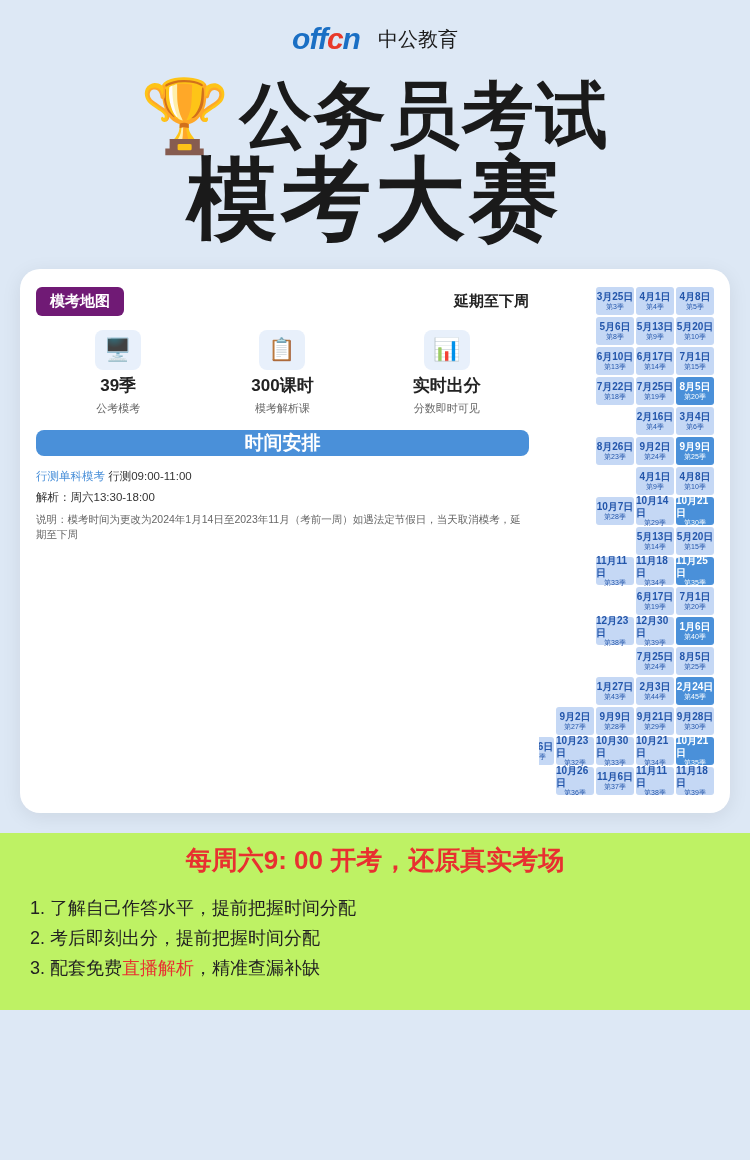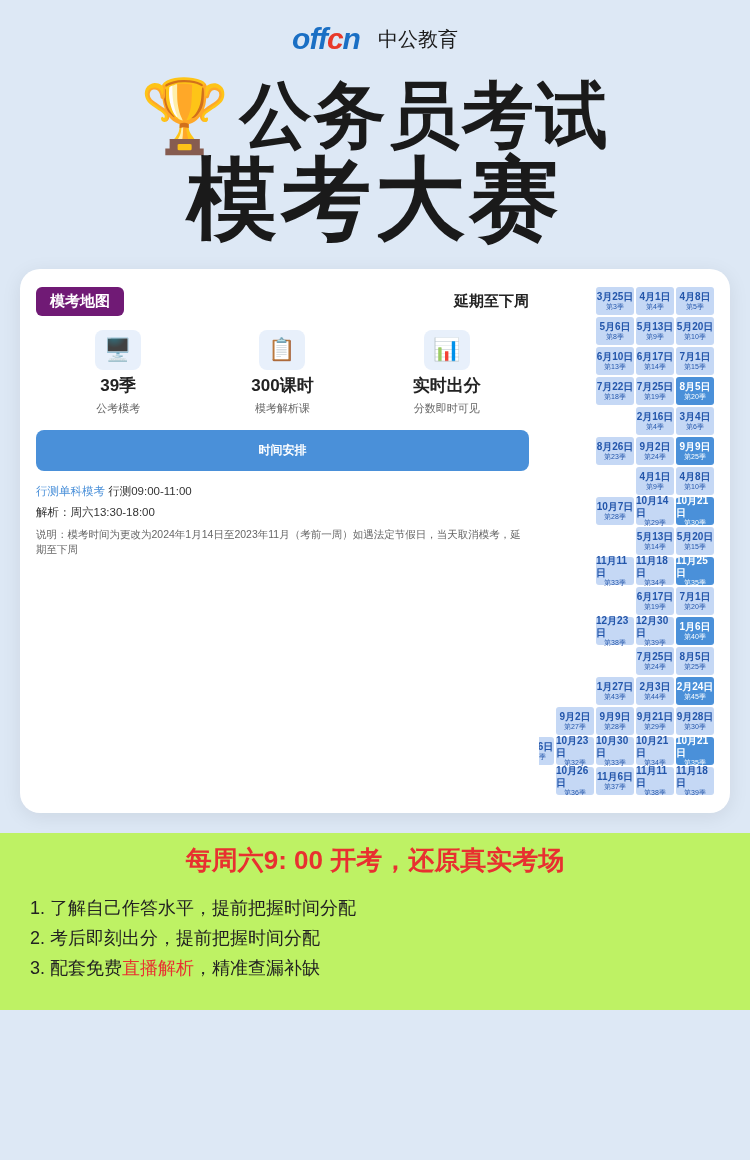--- a/index.html
+++ b/index.html
@@ -125,23 +125,23 @@
     .stat-label {
       font-size: 11px;
       color: #666;
     }
 
     
     .schedule-btn {
       background: #4a90d9;
       color: white;
       text-align: center;
-      font-size: 12px;
+      font-size: 19px;
       font-weight: 700;
-      padding: 12px 0;
+      padding: 0 0;
       border-radius: 8px;
       margin-bottom: 10px;
     }
 
     
     .schedule-details {
       font-size: 11.5px;
       color: #333;
       line-height: 1.8;
     }

